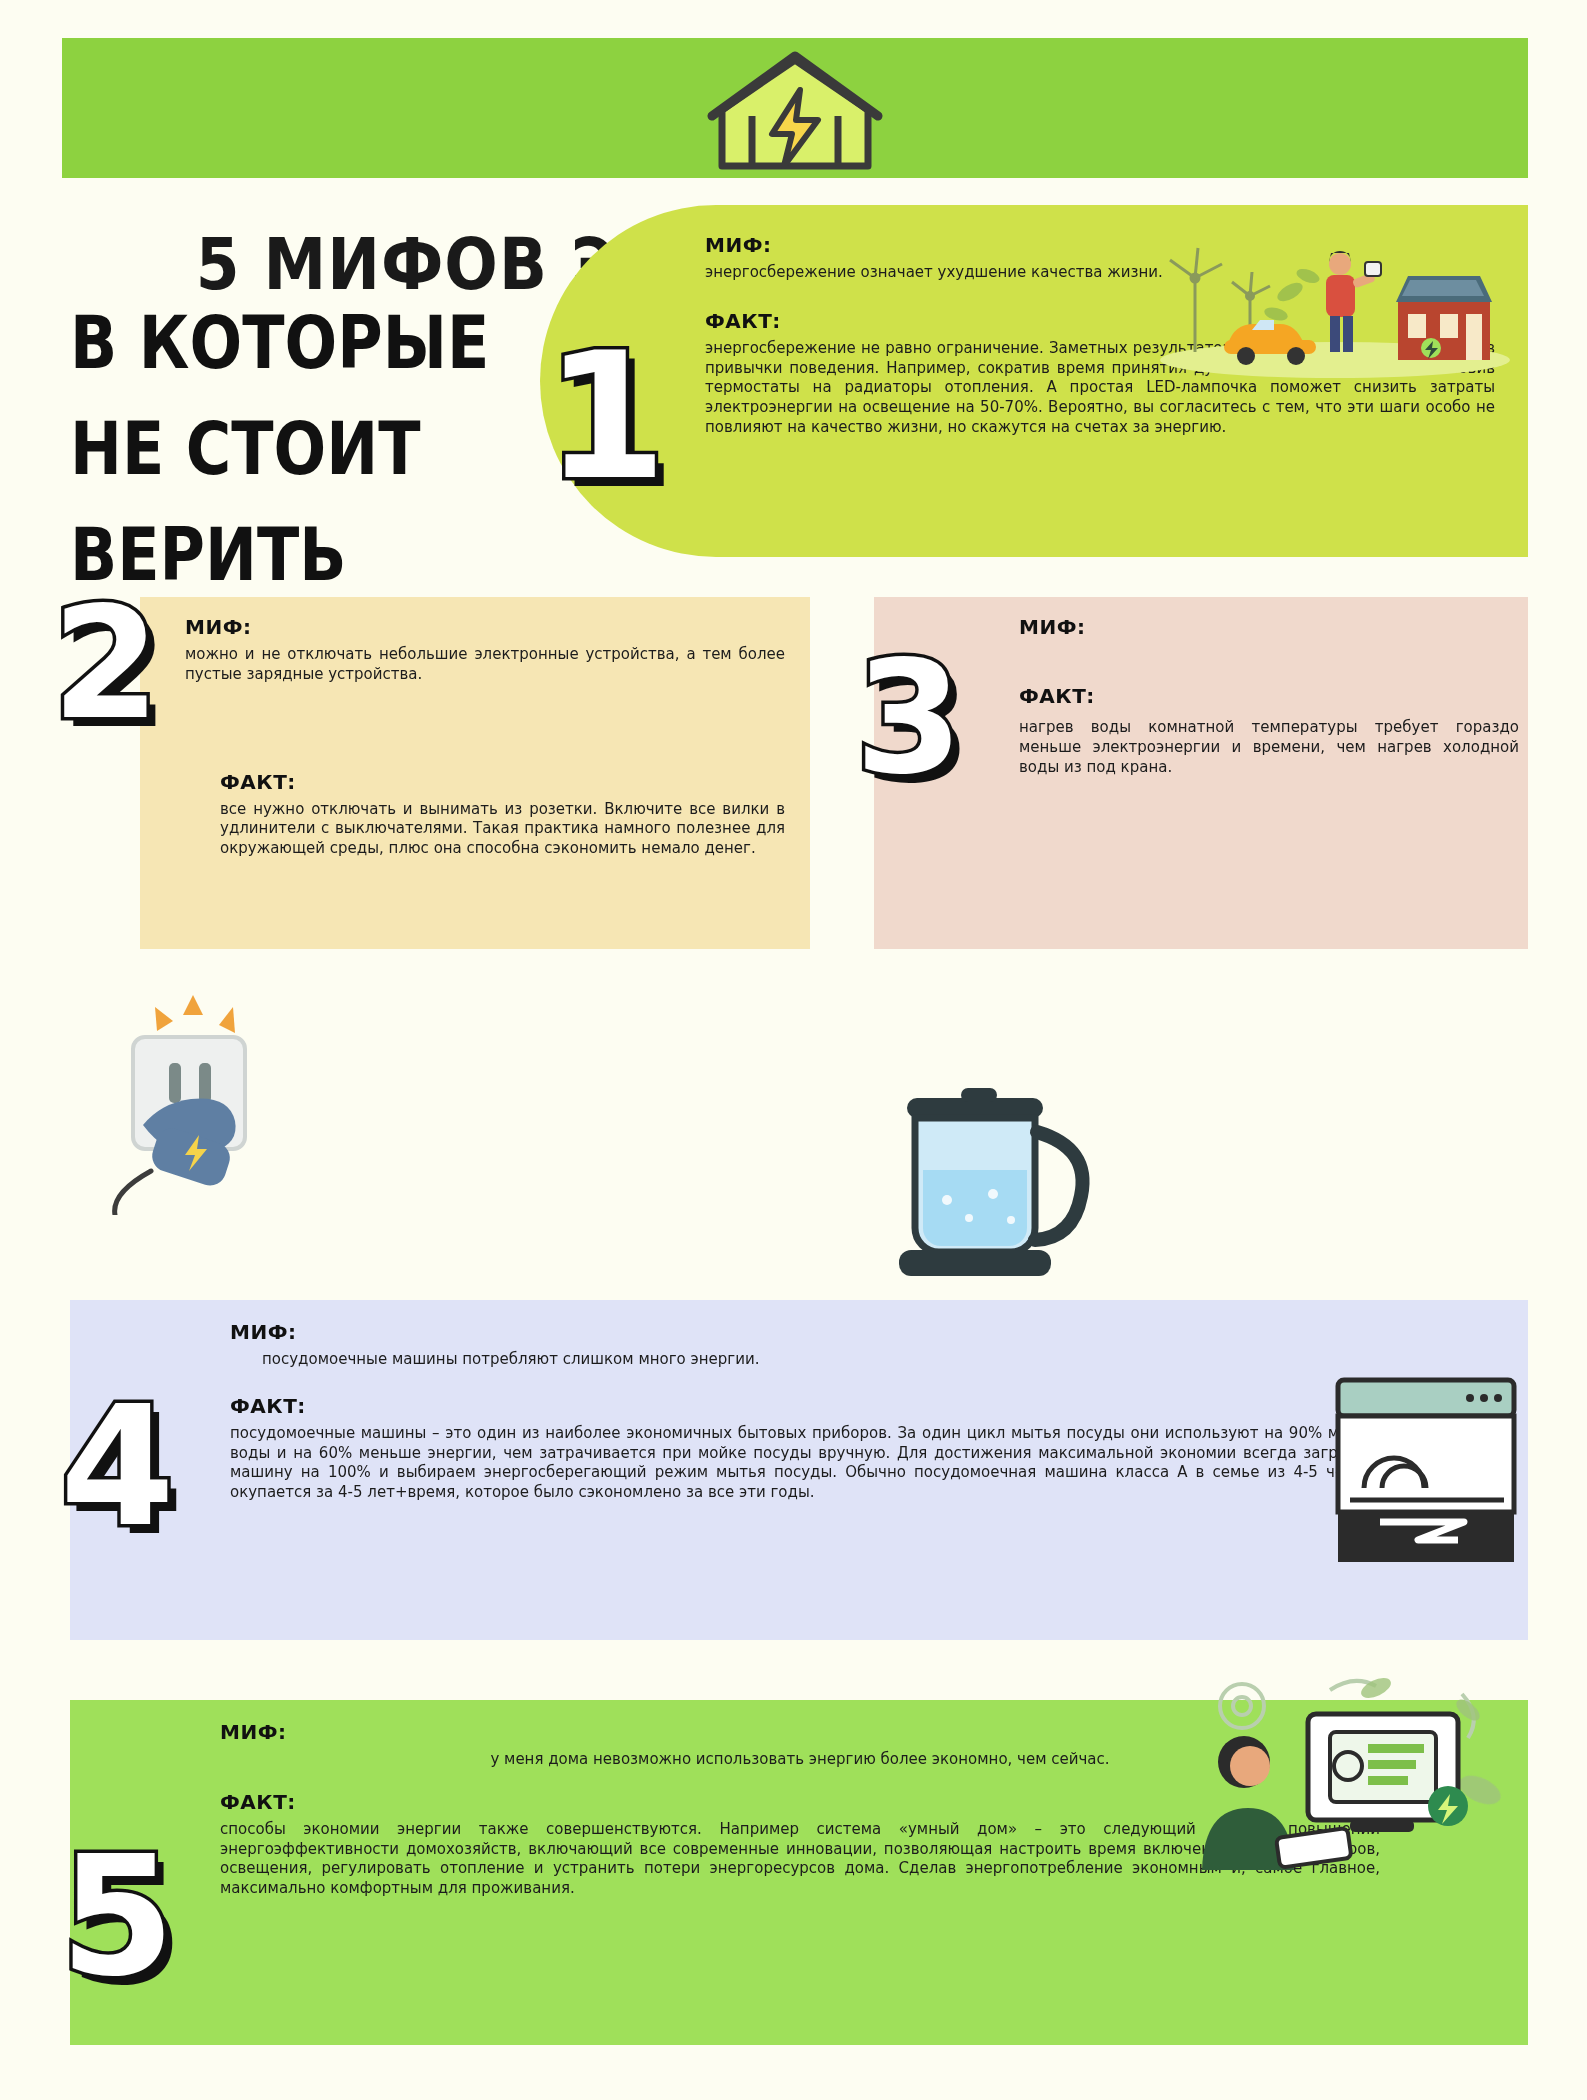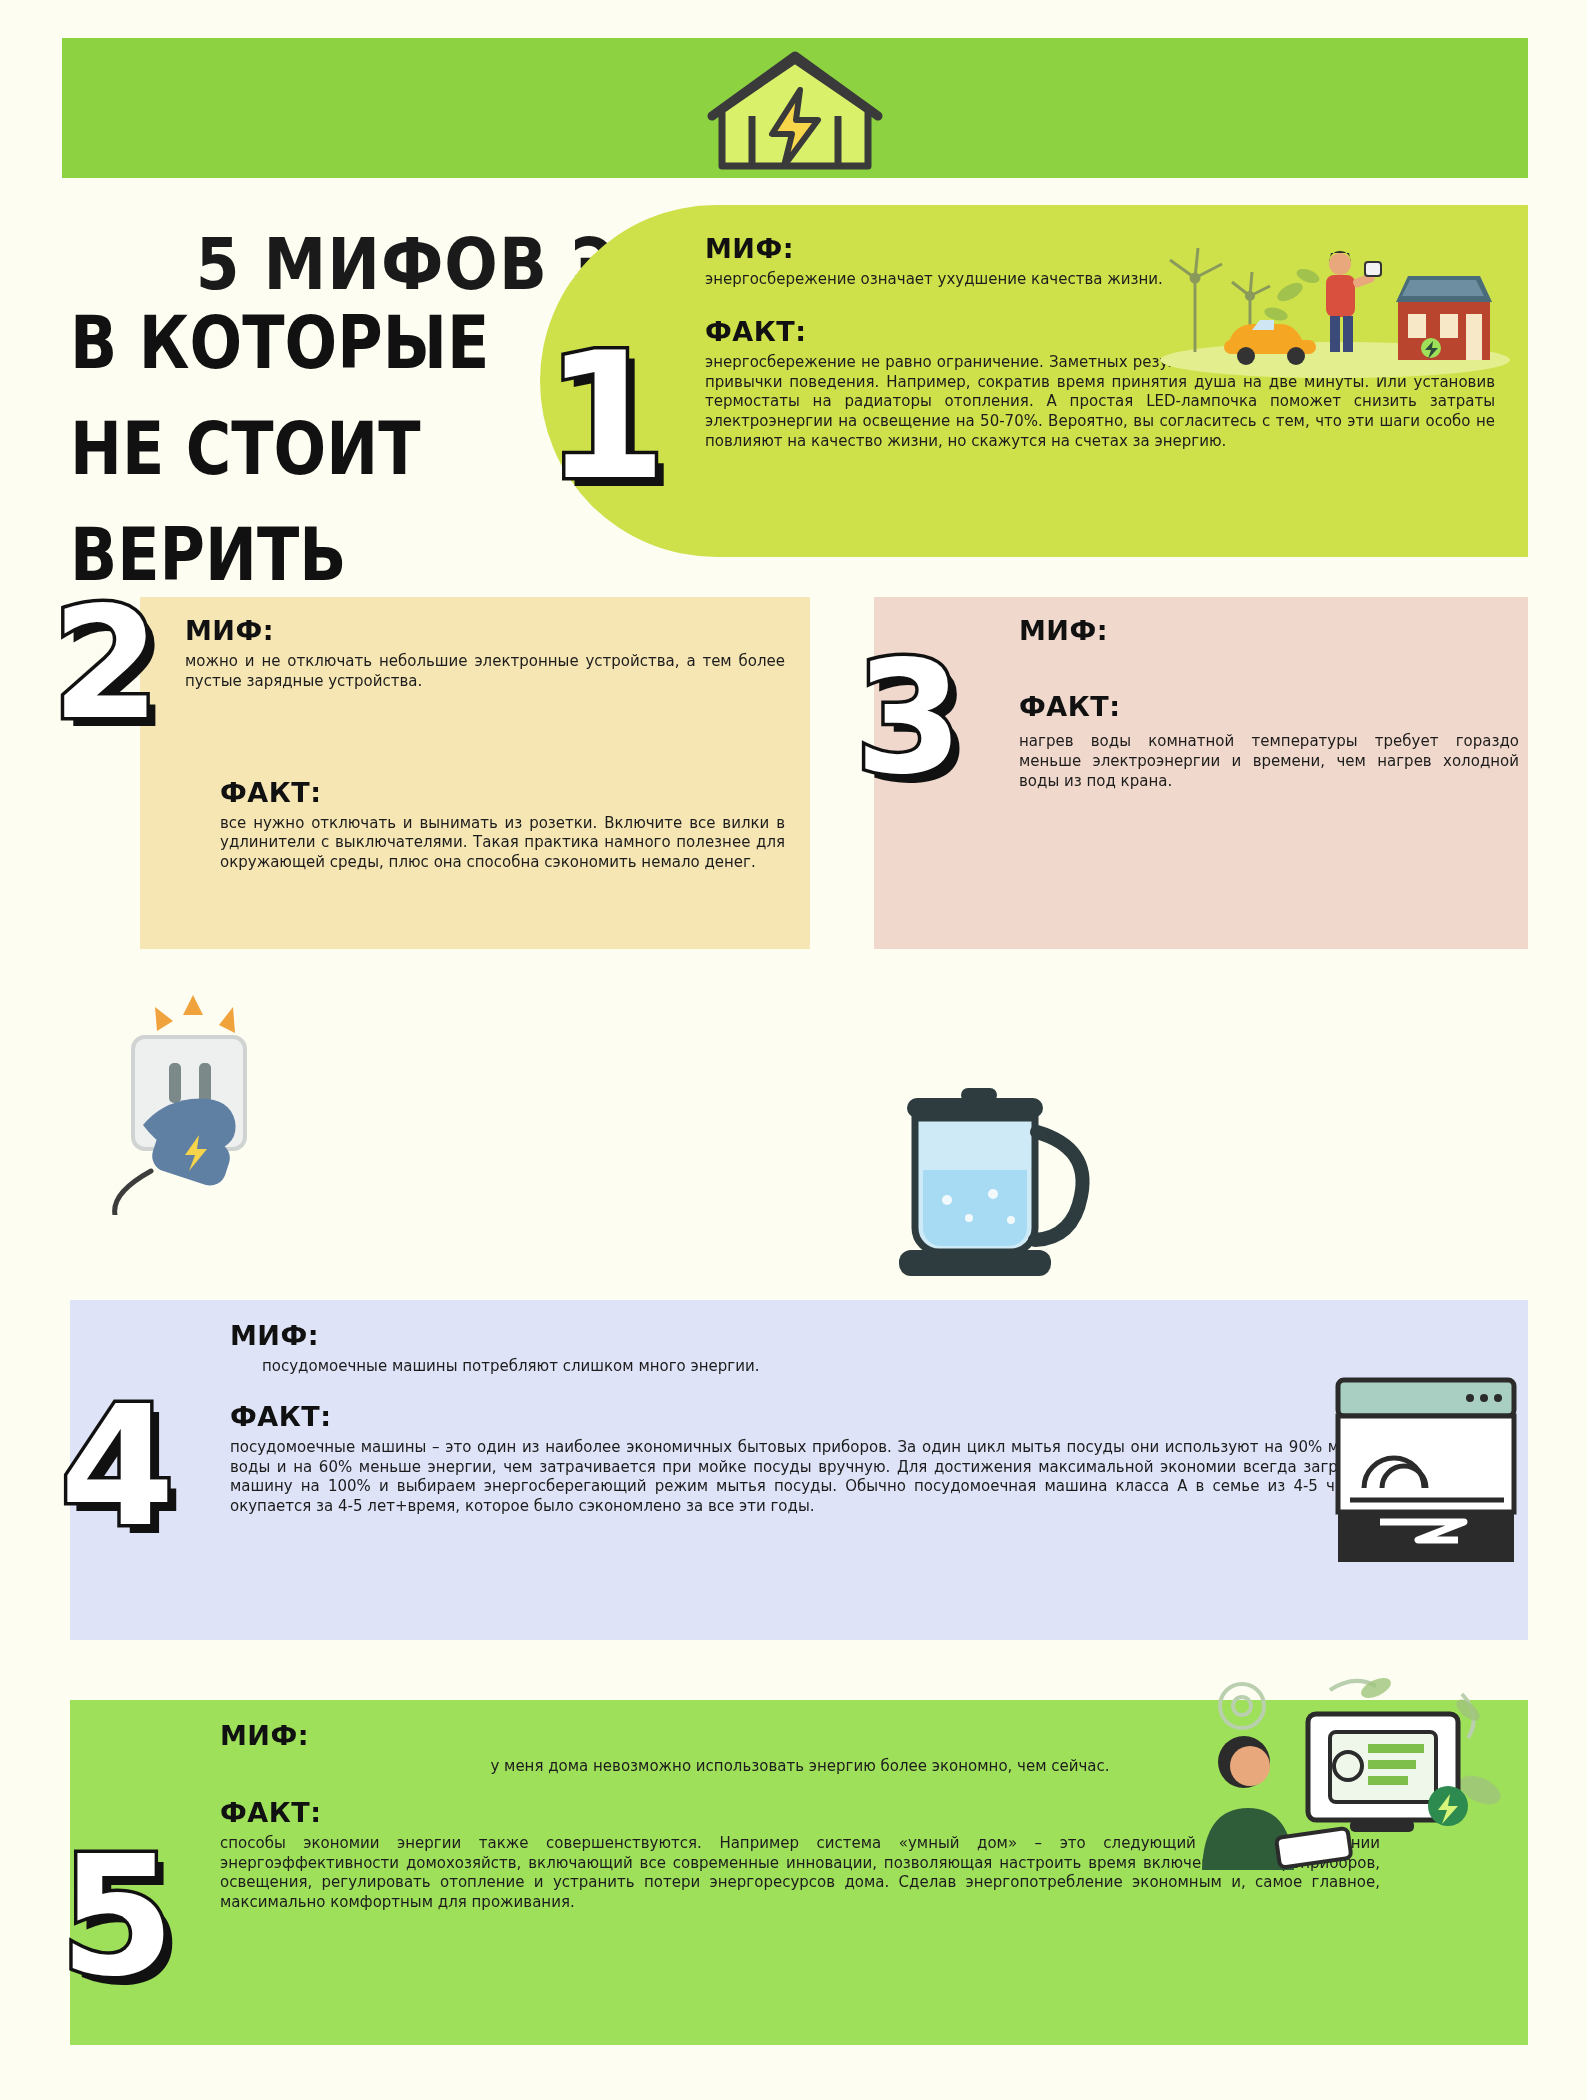--- a/index.html
+++ b/index.html
@@ -60,21 +60,21 @@
   .left-title div { white-space: nowrap; }
 
   
   .card {
     position: absolute;
     box-sizing: border-box;
   }
   .lbl {
     font-family: "DejaVu Sans", sans-serif;
     font-weight: bold;
-    font-size: 27px;
+    font-size: 20px;
     color: #111;
     letter-spacing: .5px;
   }
   .body-text {
     font-family: "DejaVu Sans", sans-serif;
     font-size: 15px;
     line-height: 1.32;
     color: #1c1c1c;
     text-align: justify;
   }

